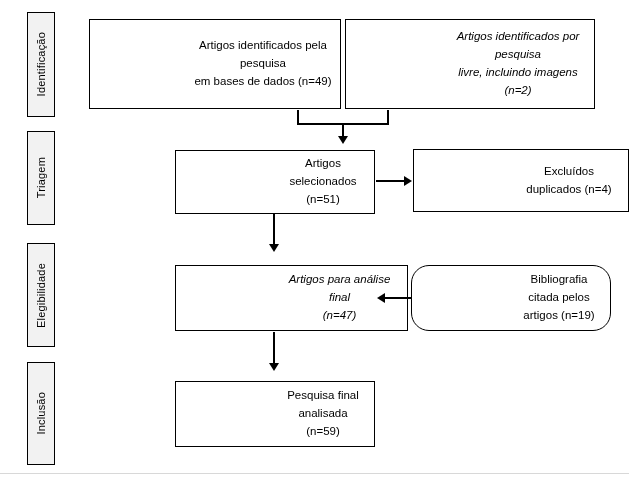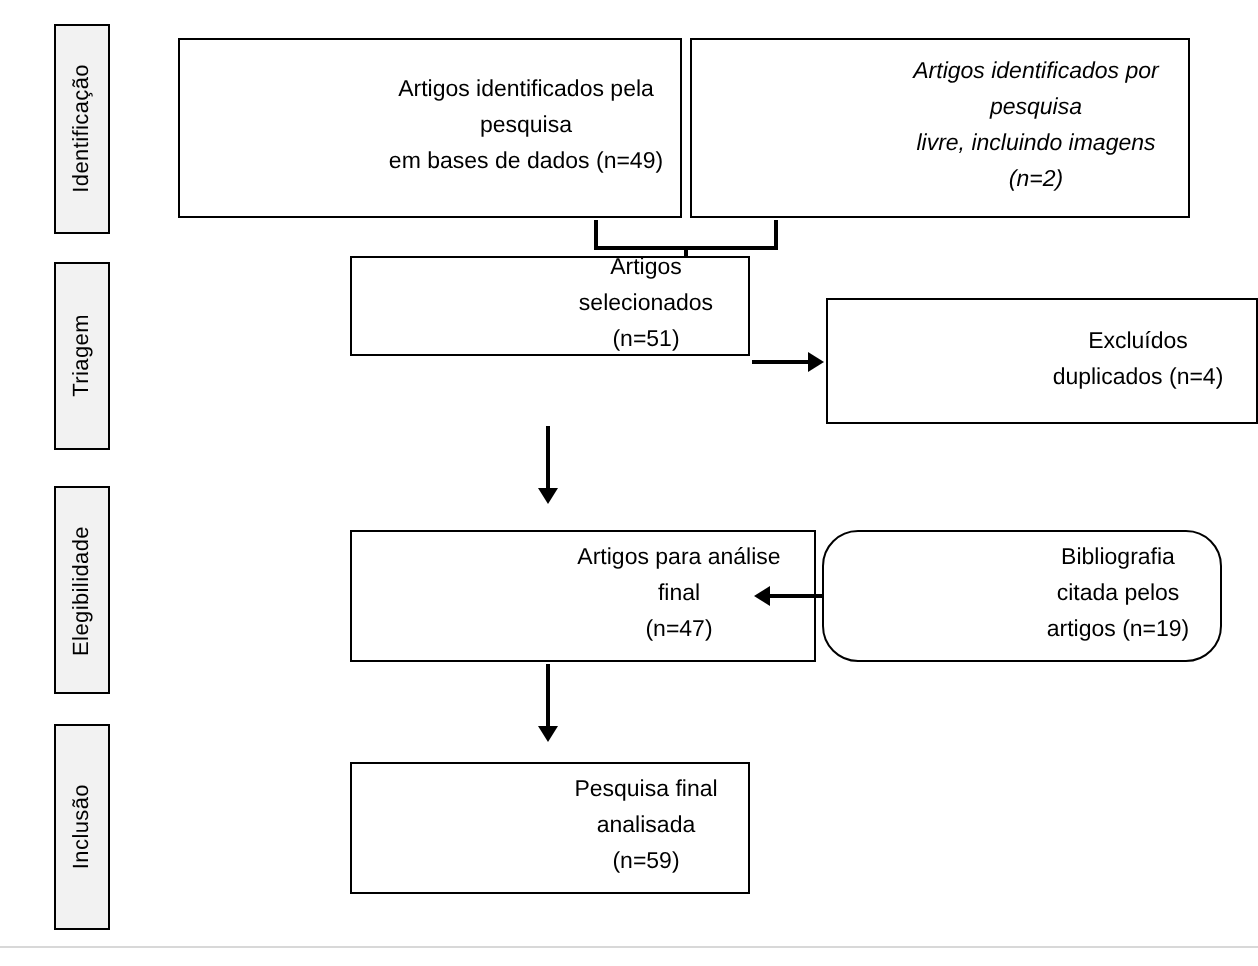--- a/index.html
+++ b/index.html
@@ -118,39 +118,39 @@
       <span>livre, incluindo imagens (n=2)</span>
     </span>
   </div>
 
   <div class="connector" style="left:297px; top:123px; width:92px; height:2px;"></div>
   <div class="connector" style="left:297px; top:110px; width:2px; height:14px;"></div>
   <div class="connector" style="left:387px; top:110px; width:2px; height:14px;"></div>
   <div class="connector" style="left:342px; top:123px; width:2px; height:14px;"></div>
   <div class="arrowhead arrow-down" style="left:338px; top:136px;"></div>
 
-  <div class="node" style="left:175px; top:128px; width:200px; height:50px;">
+  <div class="node" style="left:175px; top:150px; width:200px; height:64px;">
     <span>
       <span>Artigos selecionados (n=51)</span>
     </span>
   </div>
 
   <div class="node" style="left:413px; top:149px; width:216px; height:63px;">
     <span>
       <span>Excluídos duplicados (n=4)</span>
     </span>
   </div>
 
   <div class="connector" style="left:376px; top:180px; width:29px; height:2px;"></div>
   <div class="arrowhead arrow-right" style="left:404px; top:176px;"></div>
 
   <div class="connector" style="left:273px; top:213px; width:2px; height:32px;"></div>
   <div class="arrowhead arrow-down" style="left:269px; top:244px;"></div>
 
-  <div class="node" style="left:175px; top:265px; width:233px; height:66px;">
+  <div class="node" style="left:175px; top:265px; width:233px; height:66px;font-style:italic;">
     <span>
       <span>Artigos para análise final</span>
       <span>(n=47)</span>
     </span>
   </div>
 
   <div class="node" style="left:411px; top:265px; width:200px; height:66px;border-radius:18px;">
     <span>
       <span>Bibliografia citada pelos</span>
       <span>artigos (n=19)</span>

